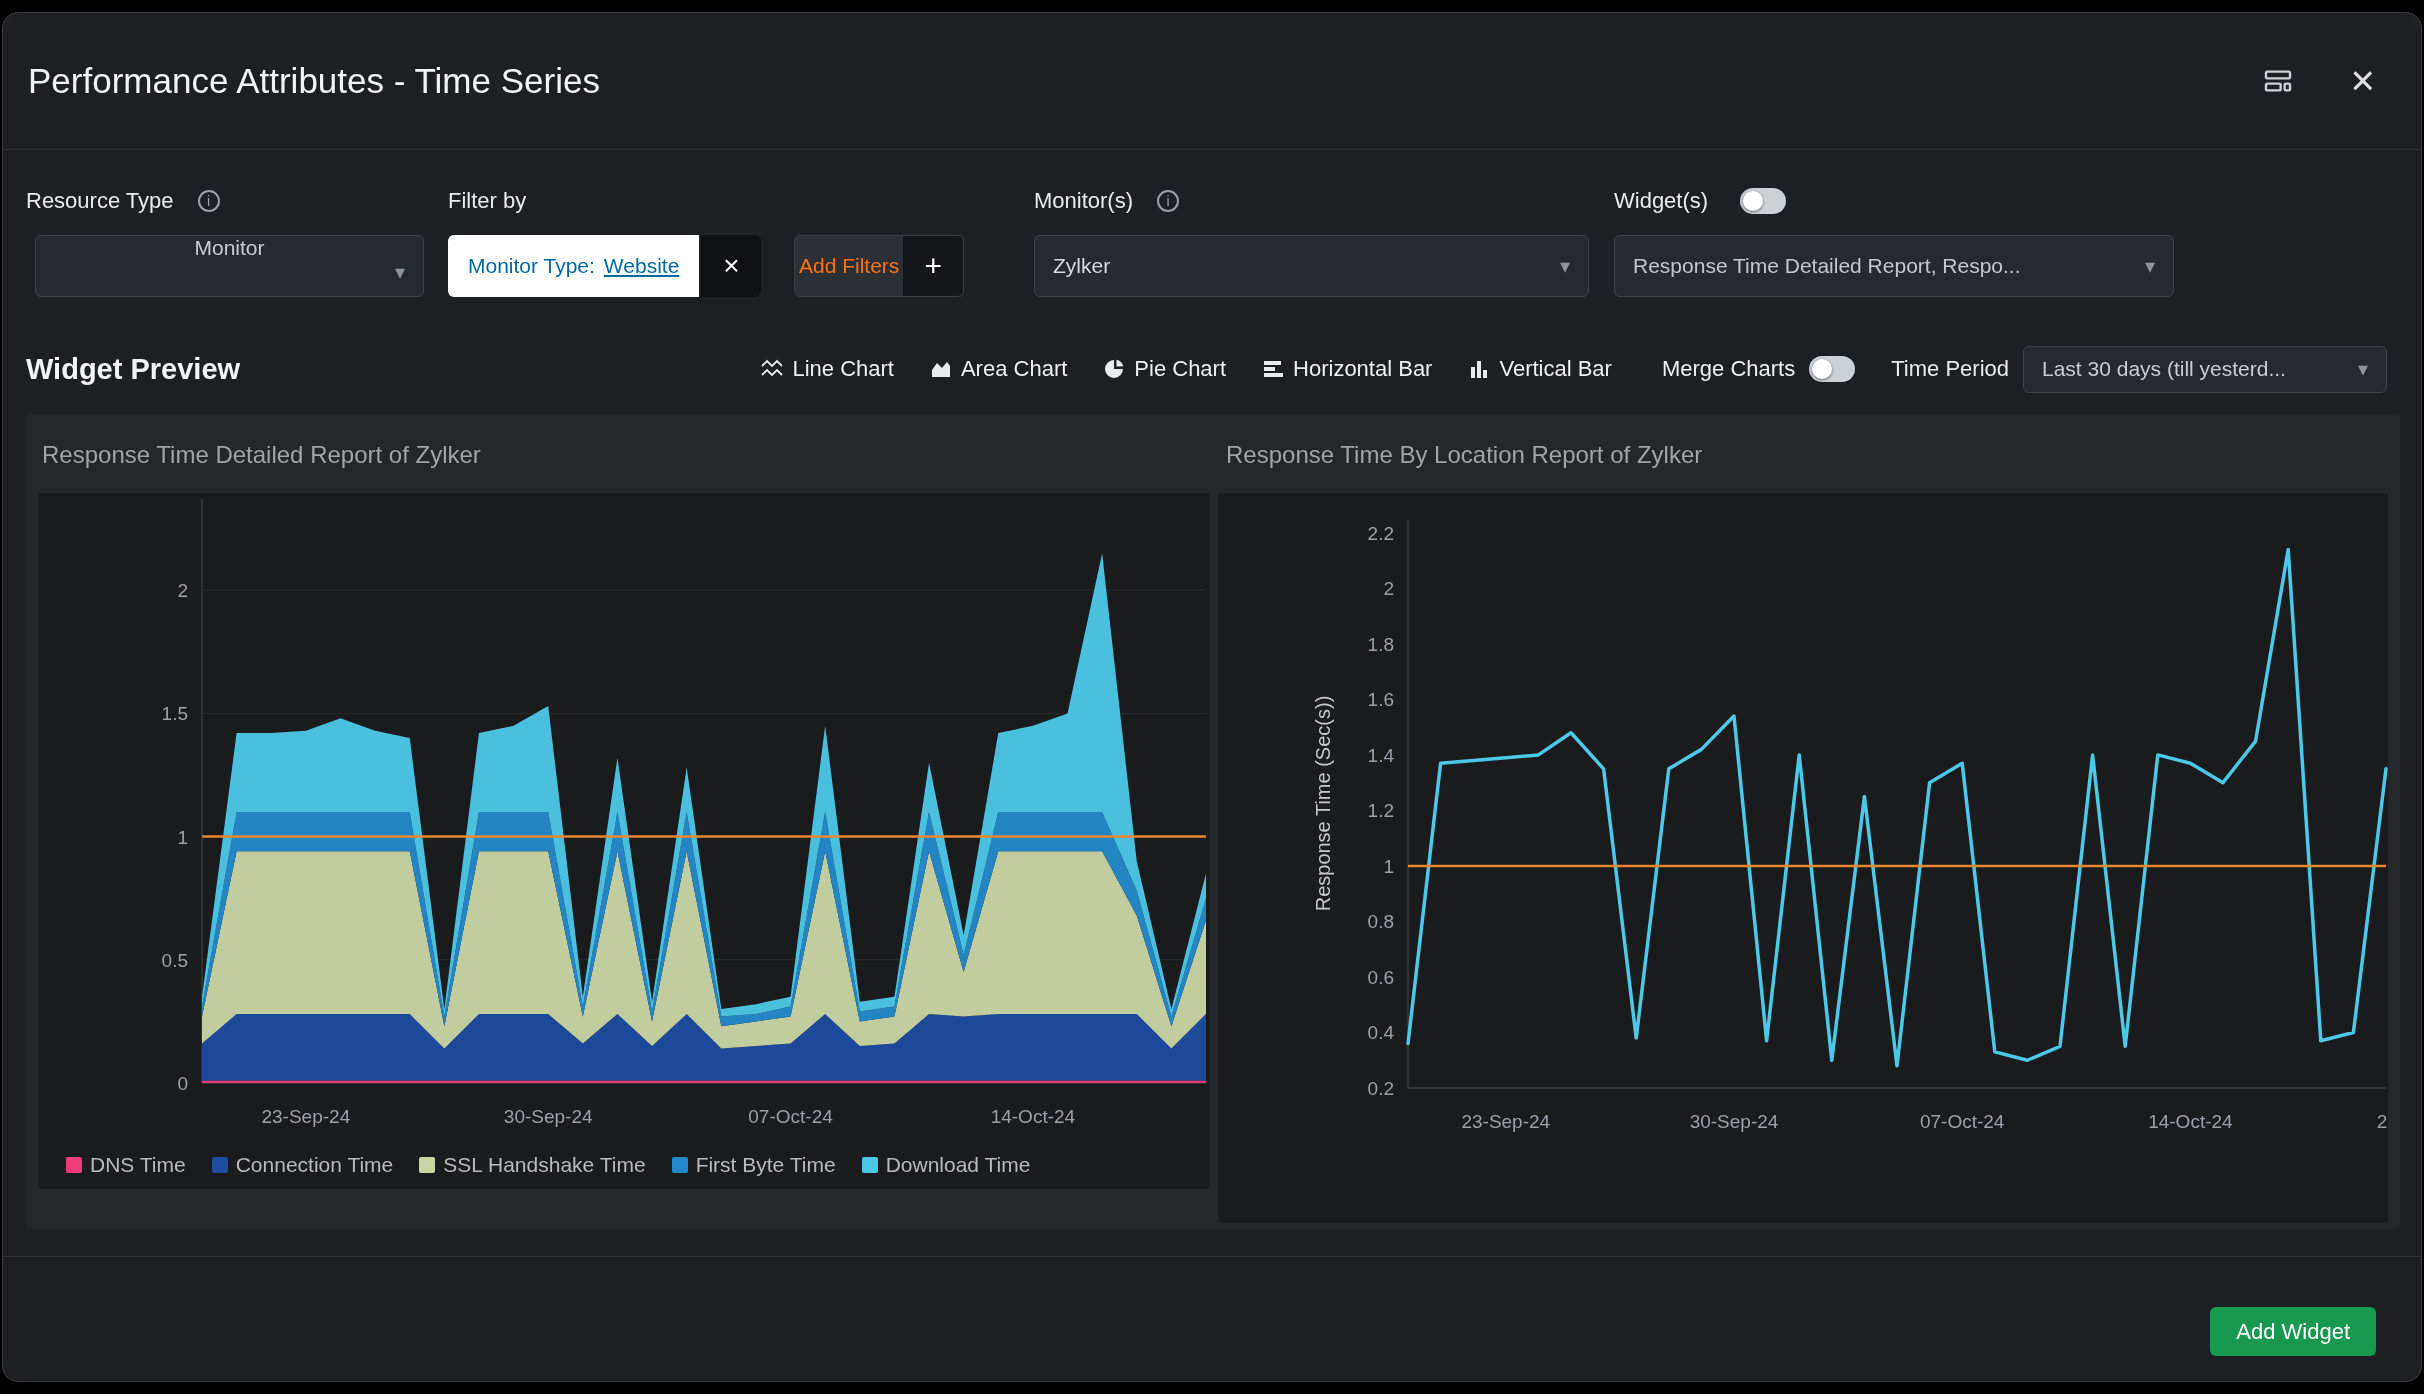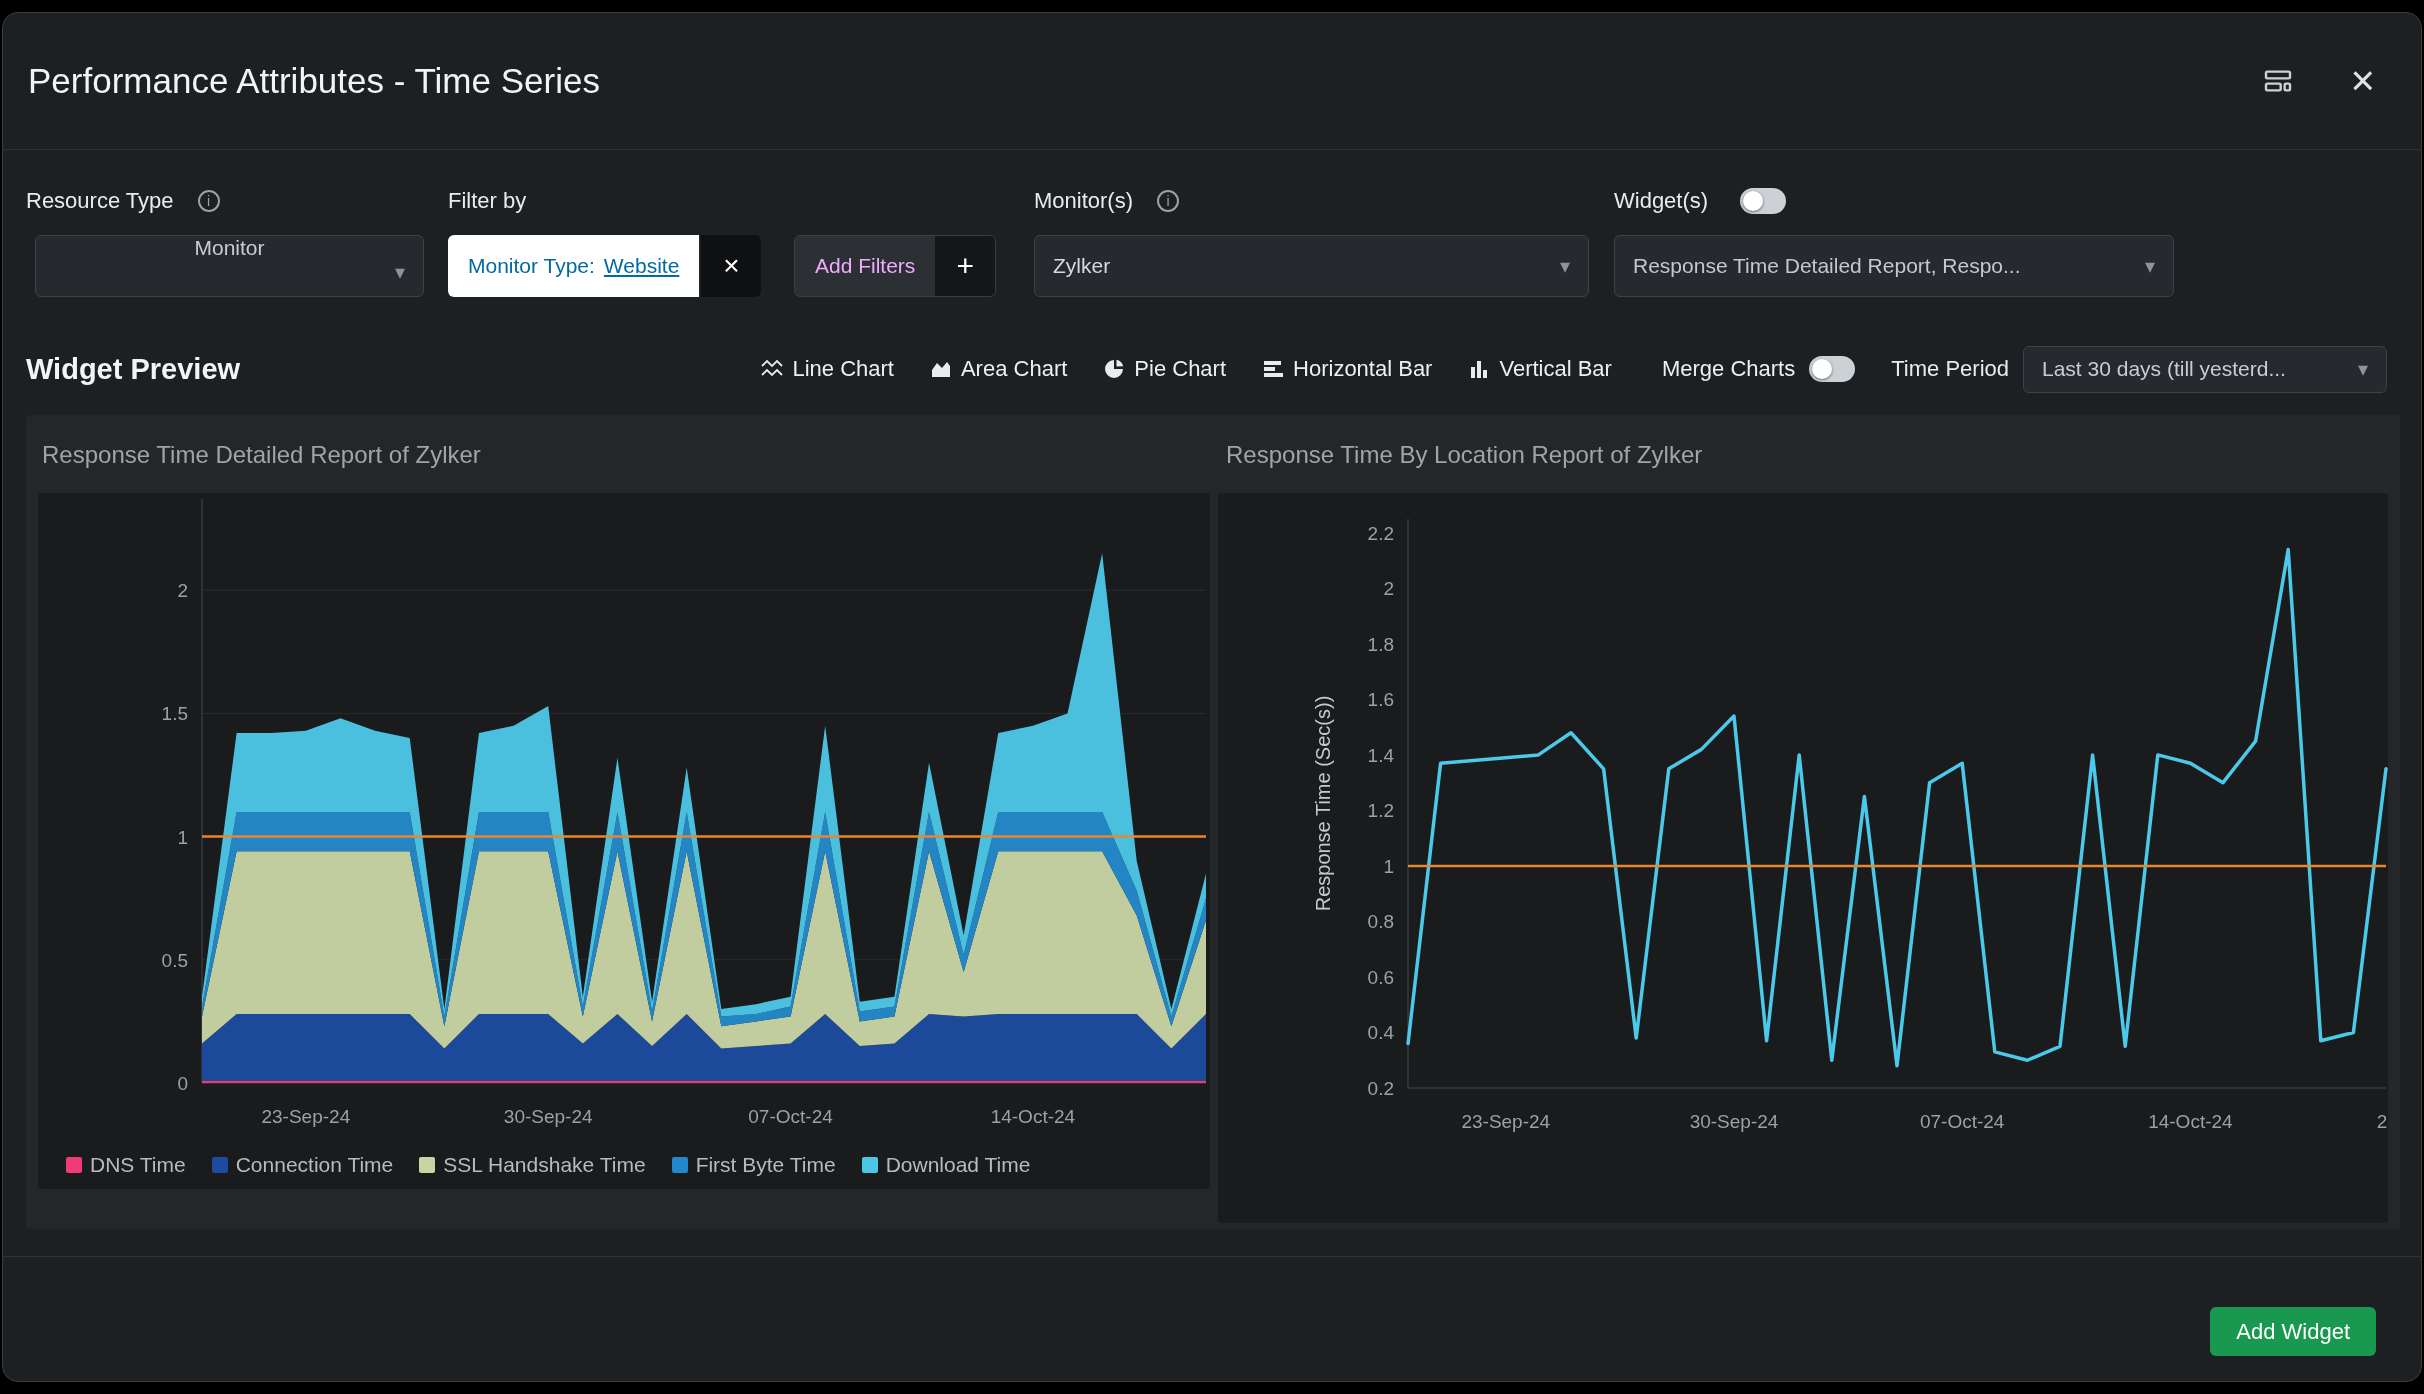--- a/index.html
+++ b/index.html
@@ -32,21 +32,21 @@
   .dd3{left:1611px;width:560px;color:#c4c8cc;}
   
   .chip{position:absolute;left:445px;top:222px;height:62px;display:flex;}
   .chip-main{background:#ffffff;color:#0369a1;border-radius:6px 0 0 6px;display:flex;align-items:center;
              padding:0 20px;font-size:21px;gap:9px;font-weight:500;text-align:right;}
   .chip-value{text-decoration:underline;cursor:pointer;}
   .chip-x{width:60px;background:#0e1012;border-radius:0 6px 6px 0;display:flex;align-items:center;
           justify-content:center;color:#fff;font-size:28px;margin-left:2px;cursor:pointer;}
   .add-filters{position:absolute;left:791px;top:222px;height:62px;display:flex;background:#2c3034;
                border:1px solid #3a3e43;border-radius:6px;box-sizing:border-box;overflow:hidden;cursor:pointer;}
-  .af-label{padding:0 20px;display:flex;align-items:center;font-size:21px;color:#f0abfc;}
+  .af-label{padding:0 4px;display:flex;align-items:center;font-size:21px;color:#f97316;}
   .af-plus{width:60px;background:#141619;display:flex;align-items:center;justify-content:center;
            color:#fff;font-size:30px;}
   
   .preview-row{position:absolute;top:324px;left:23px;right:34px;height:64px;display:flex;align-items:center;}
   .pr-heading{font-size:29px;font-weight:700;color:#f2f4f5;}
   .pr-right{margin-left:auto;display:flex;align-items:center;gap:36px;}
   .chart-opt{display:flex;align-items:center;gap:9px;font-size:22px;color:#edeff1;cursor:pointer;}
   .merge{display:flex;align-items:center;gap:14px;font-size:22px;color:#edeff1;margin-left:14px;}
   .tp{display:flex;align-items:center;gap:14px;}
   .tp-label{font-size:22px;color:#e8eaec;}

